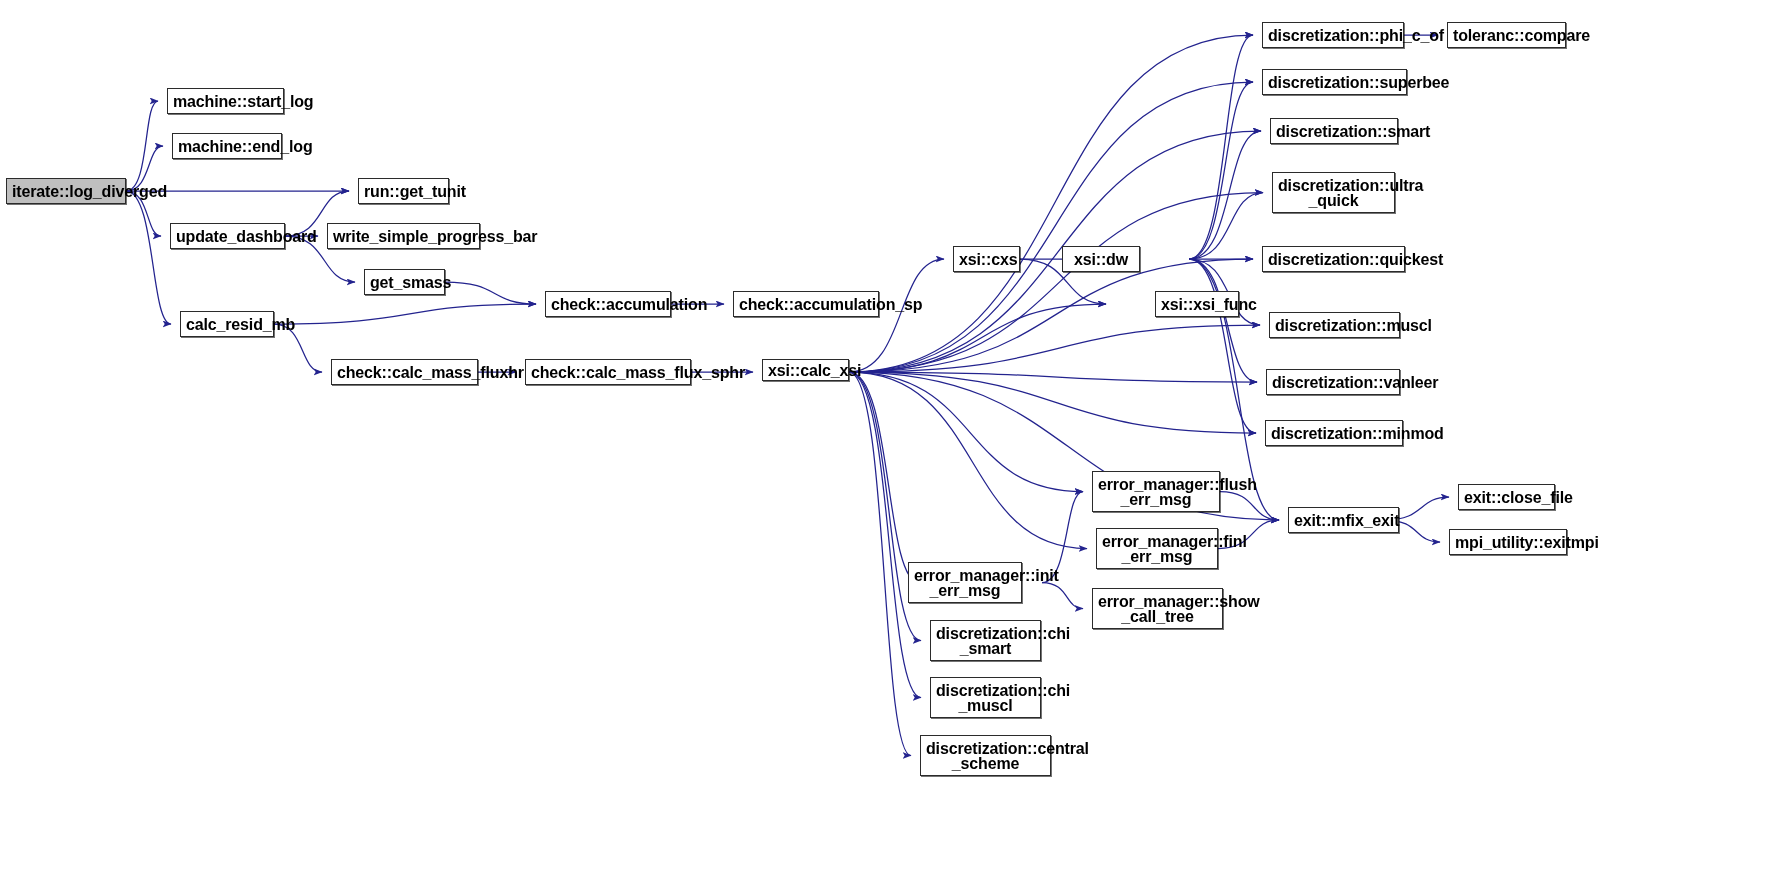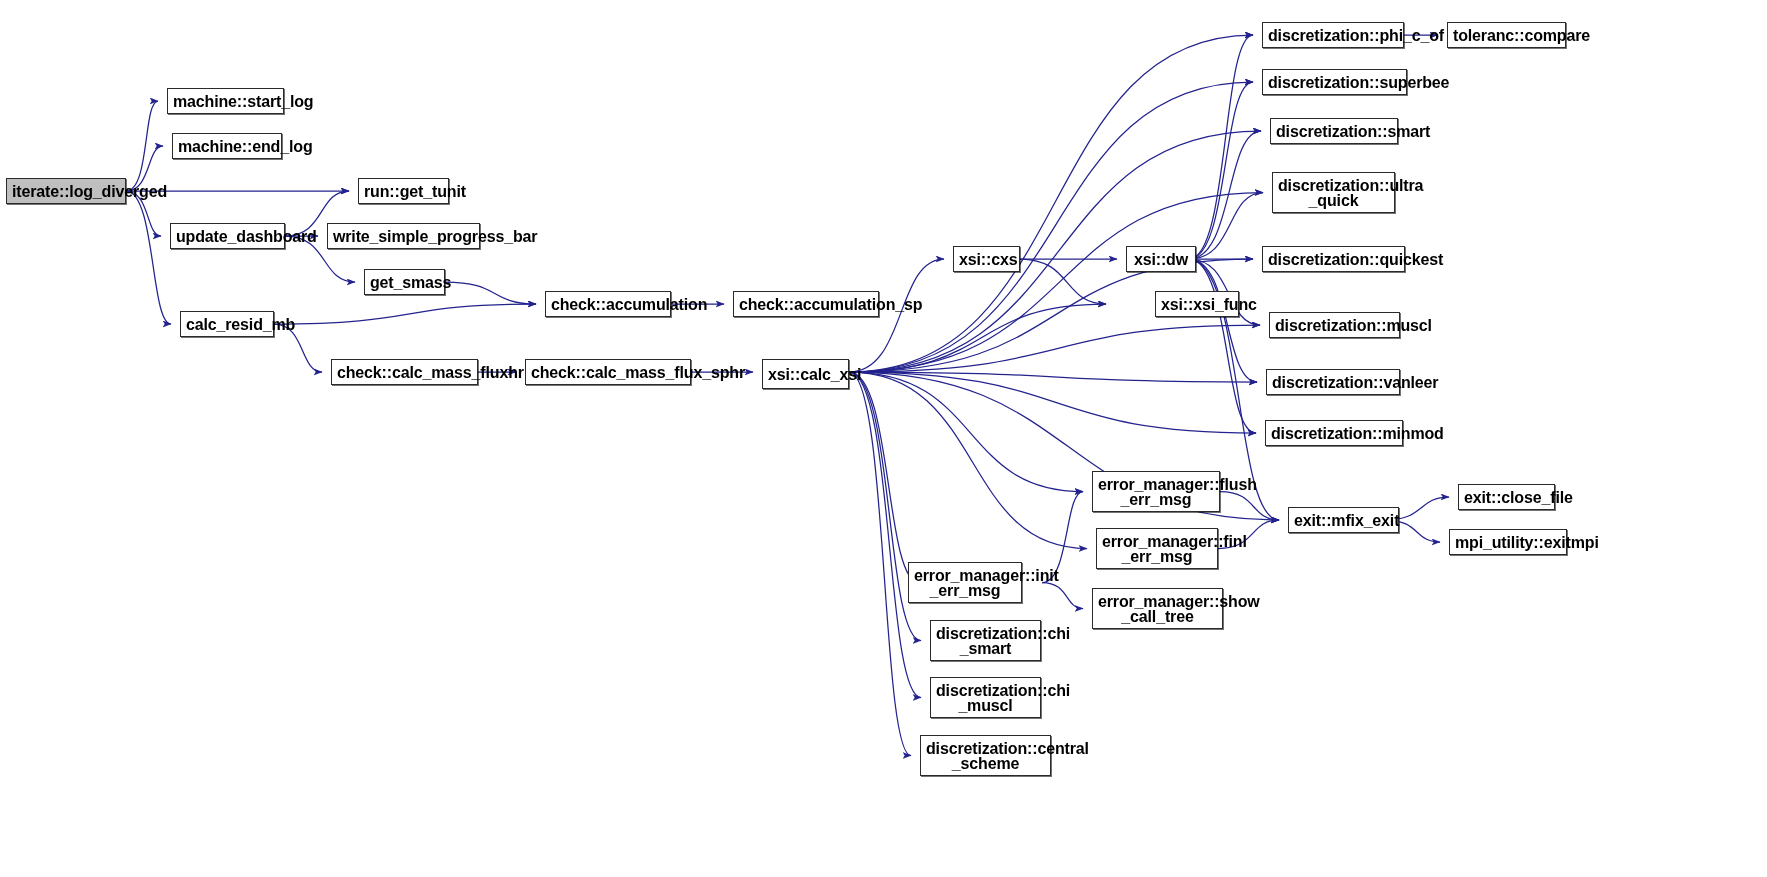--- a/index.html
+++ b/index.html
@@ -121,23 +121,23 @@
       <div class="node" style="left: 172px; top: 133px; width: 110px; height: 26px;"><span class="node-label">machine::end_log</span></div>
       <div class="node" style="left: 358px; top: 178px; width: 91px; height: 26px;"><span class="node-label">run::get_tunit</span></div>
       <div class="node" style="left: 170px; top: 223px; width: 115px; height: 26px;"><span class="node-label">update_dashboard</span></div>
       <div class="node" style="left: 327px; top: 223px; width: 153px; height: 26px;"><span class="node-label">write_simple_progress_bar</span></div>
       <div class="node" style="left: 364px; top: 269px; width: 81px; height: 26px;"><span class="node-label">get_smass</span></div>
       <div class="node" style="left: 180px; top: 311px; width: 94px; height: 26px;"><span class="node-label">calc_resid_mb</span></div>
       <div class="node" style="left: 545px; top: 291px; width: 126px; height: 26px;"><span class="node-label">check::accumulation</span></div>
       <div class="node" style="left: 733px; top: 291px; width: 146px; height: 26px;"><span class="node-label">check::accumulation_sp</span></div>
       <div class="node" style="left: 331px; top: 359px; width: 147px; height: 26px;"><span class="node-label">check::calc_mass_fluxhr</span></div>
       <div class="node" style="left: 525px; top: 359px; width: 166px; height: 26px;"><span class="node-label">check::calc_mass_flux_sphr</span></div>
-      <div class="node" style="left: 762px; top: 359px; width: 87px; height: 30px;"><span class="node-label">xsi::calc_xsi</span></div>
+      <div class="node" style="left: 762px; top: 359px; width: 87px; height: 22px;"><span class="node-label">xsi::calc_xsi</span></div>
       <div class="node" style="left: 953px; top: 246px; width: 67px; height: 26px;"><span class="node-label">xsi::cxs</span></div>
-      <div class="node" style="left: 1126px; top: 246px; width: 70px; height: 26px;"><span class="node-label">xsi::dw</span></div>
+      <div class="node" style="left: 1062px; top: 246px; width: 78px; height: 26px;"><span class="node-label">xsi::dw</span></div>
       <div class="node" style="left: 1115px; top: 291px; width: 84px; height: 26px; margin-left: 40px;"><span class="node-label">xsi::xsi_func</span></div>
       <div class="node" style="left: 1262px; top: 22px; width: 142px; height: 26px;"><span class="node-label">discretization::phi_c_of</span></div>
       <div class="node" style="left: 1447px; top: 22px; width: 119px; height: 26px;"><span class="node-label">toleranc::compare</span></div>
       <div class="node" style="left: 1262px; top: 69px; width: 145px; height: 26px;"><span class="node-label">discretization::superbee</span></div>
       <div class="node" style="left: 1270px; top: 118px; width: 128px; height: 26px;"><span class="node-label">discretization::smart</span></div>
       <div class="node" style="left: 1272px; top: 172px; width: 123px; height: 41px;"><span class="node-label">discretization::ultra
 _quick</span></div>
       <div class="node" style="left: 1262px; top: 246px; width: 143px; height: 26px;"><span class="node-label">discretization::quickest</span></div>
       <div class="node" style="left: 1269px; top: 312px; width: 131px; height: 26px;"><span class="node-label">discretization::muscl</span></div>
       <div class="node" style="left: 1266px; top: 369px; width: 134px; height: 26px;"><span class="node-label">discretization::vanleer</span></div>

